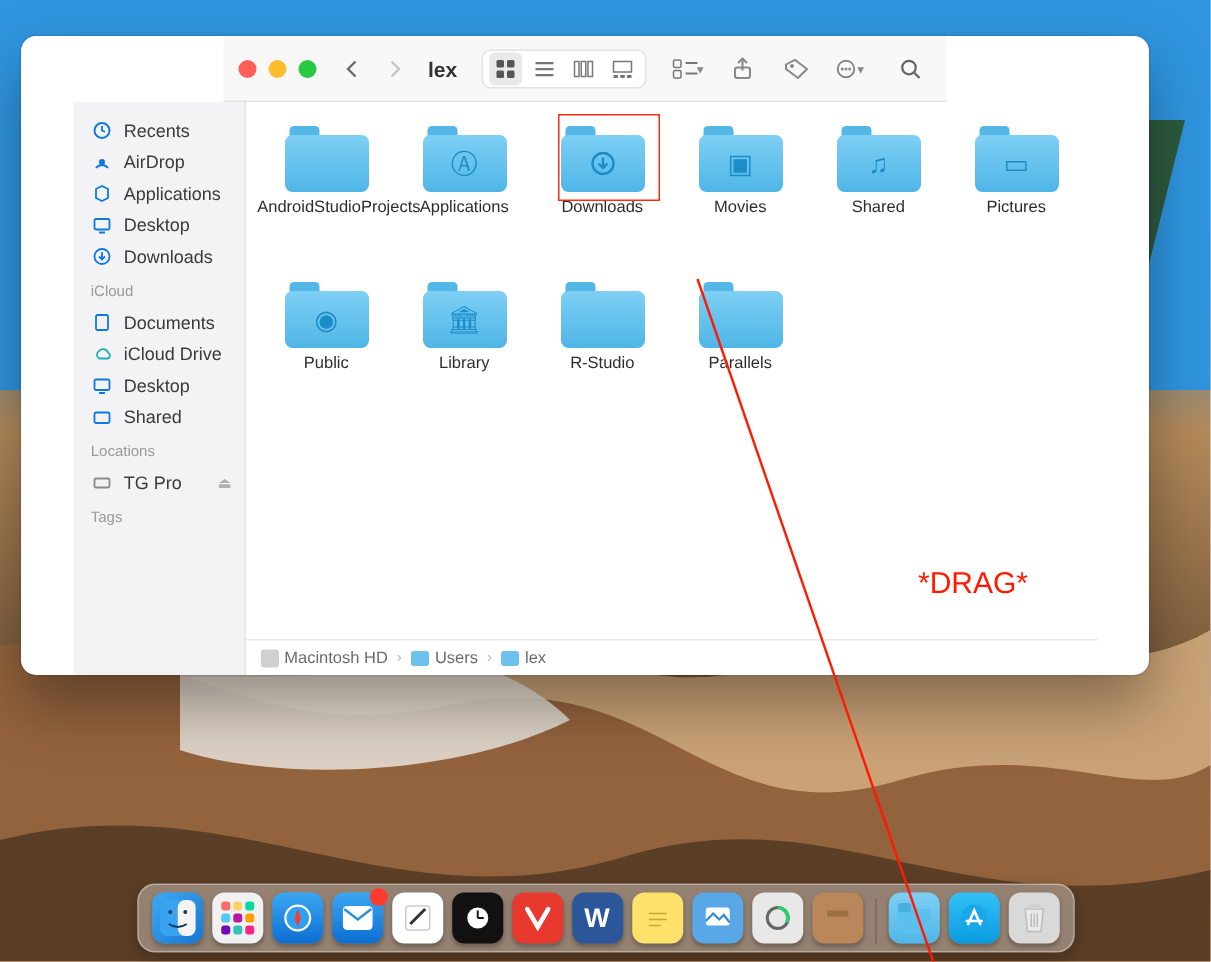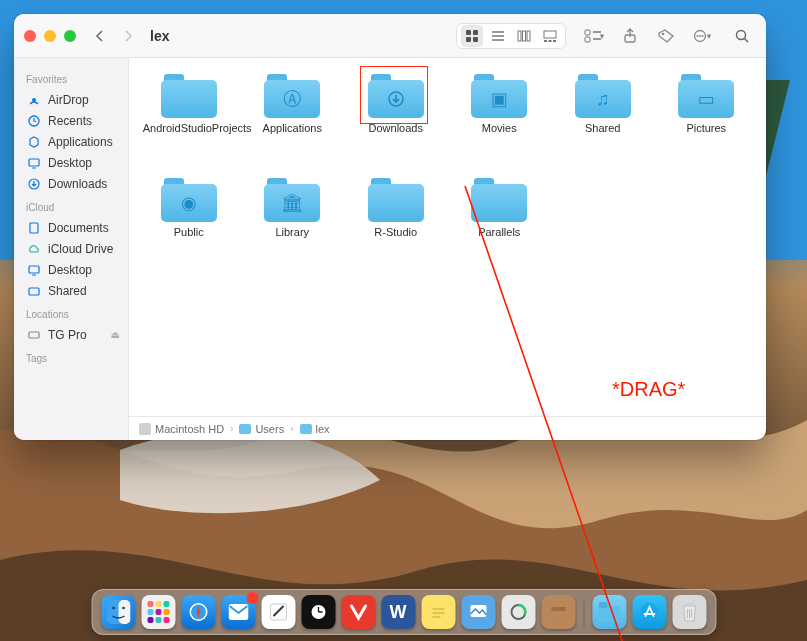--- a/index.html
+++ b/index.html
@@ -12,27 +12,28 @@
     background: linear-gradient(180deg,#3a9be0 0%, #2690df 20%, #b58a5a 45%, #7a5a3c 70%, #c49a6a 100%);
   }
   
   .desert {
     position:absolute; inset:0; z-index:0; overflow:hidden;
   }
   .desert svg { width:100%; height:100%; display:block; }
 
   
   .window {
-    position:absolute; left:14px; top:14px;
+    position:absolute; left:14px; top:24px;
     width:752px; height:426px;
     background:#ffffff; border-radius:10px;
     box-shadow:0 20px 40px rgba(0,0,0,.35), 0 0 0 1px rgba(0,0,0,.08);
     display:flex; flex-direction:column;
     overflow:hidden;
     z-index:2;
+    align-items:center;
   }
   .titlebar {
     height:44px; display:flex; align-items:center;
     padding:0 10px; gap:8px;
     border-bottom:1px solid #e3e3e3;
     background:#f8f8f8;
   }
   .traffic { display:flex; gap:8px; margin-right:6px;}
   .dot { width:12px; height:12px; border-radius:50%; }
   .dot.red{background:#ff5f57;} .dot.yellow{background:#febc2e;} .dot.green{background:#28c840;}
@@ -242,38 +243,37 @@
     <div class="tb-single" style="margin-left:4px;">
       <svg width="16" height="16">
           <circle cx="7" cy="7" r="4.5" fill="none" stroke="#666" stroke-width="1.5"></circle>
           <line x1="10.5" y1="10.5" x2="14" y2="14" stroke="#666" stroke-width="1.6"></line>
         </svg>
     </div>
   </div>
 
   <div class="body">
     <div class="sidebar">
-      <div class="sb-header">Favorites</div>
+      <div class="sb-item">
+          <span class="ic">
+            <svg width="14" height="14">
+              <circle cx="7" cy="7" r="5" fill="none" stroke="#0d78e4" stroke-width="1.3"></circle>
+              <path d="M7 4 L7 7 L9 8" stroke="#0d78e4" stroke-width="1.2" fill="none"></path>
+            </svg>
+          </span>
+          <span>Recents</span>
+        </div>
       <div class="sb-item">
           <span class="ic">
             <svg width="14" height="14">
               <circle cx="7" cy="7" r="2" fill="#0d78e4"></circle>
               <path d="M3 11 A5 5 0 0 1 11 11" fill="none" stroke="#0d78e4" stroke-width="1.3"></path>
             </svg>
           </span>
           <span>AirDrop</span>
-        </div>
-      <div class="sb-item">
-          <span class="ic">
-            <svg width="14" height="14">
-              <circle cx="7" cy="7" r="5" fill="none" stroke="#0d78e4" stroke-width="1.3"></circle>
-              <path d="M7 4 L7 7 L9 8" stroke="#0d78e4" stroke-width="1.2" fill="none"></path>
-            </svg>
-          </span>
-          <span>Recents</span>
         </div>
       <div class="sb-item">
           <span class="ic">
             <svg width="14" height="14">
               <path d="M7 2 L11 4 L11 10 L7 12 L3 10 L3 4 Z" fill="none" stroke="#0d78e4" stroke-width="1.2"></path>
             </svg>
           </span>
           <span>Applications</span>
         </div>
       <div class="sb-item">

